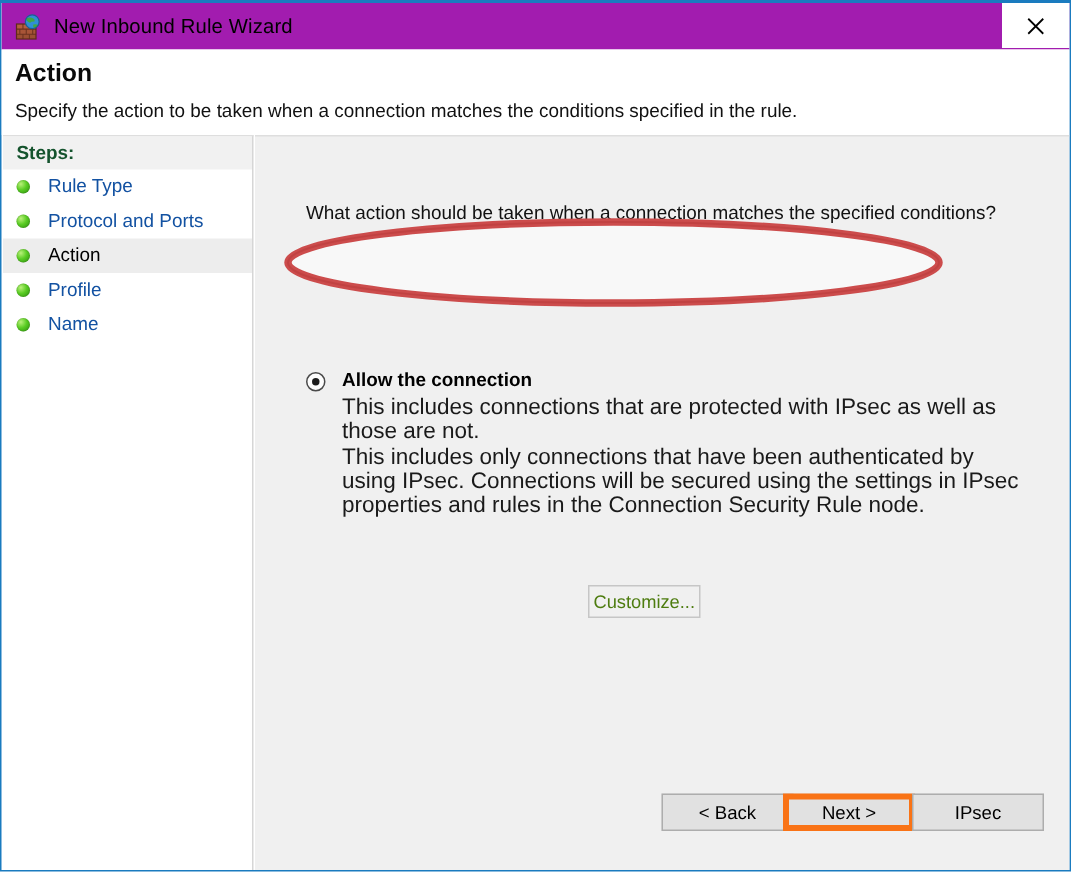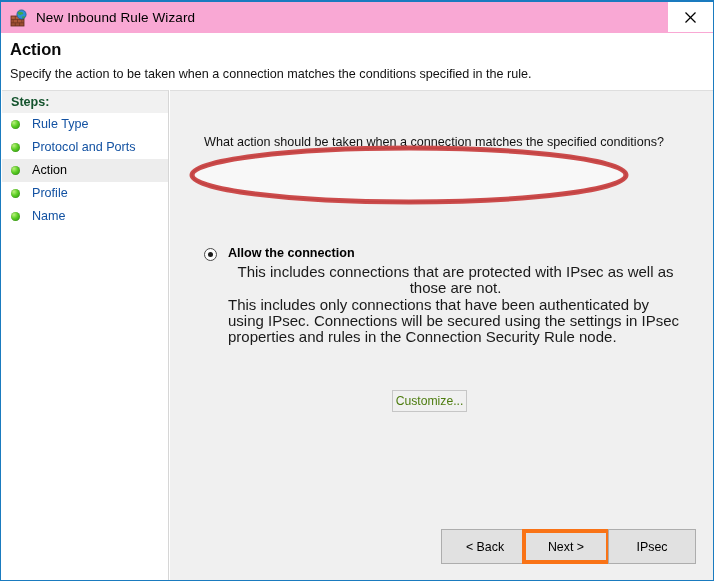--- a/index.html
+++ b/index.html
@@ -24,21 +24,21 @@
     border-top-width: 2px;
     overflow: hidden;
   }
 
   
   #titlebar {
     position: absolute;
     left: 0; top: 0;
     width: 712px;
     height: 31px;
-    background: #f9a8d4;
+    background: #a21caf;
     display: flex;
     align-items: center;
   }
   #title-icon {
     margin-left: 9px;
     width: 18px;
     height: 18px;
     position: relative;
     flex: 0 0 auto;
   }
@@ -185,21 +185,21 @@
   }
   .option-desc {
     margin-left: 24px;
     margin-top: 3px;
     font-size: 15px;
     color: #1a1a1a;
     line-height: 16px;
     max-width: 455px;
   }
 
-  #option-allow { top: 155px; text-align: center; }
+  #option-allow { top: 155px; }
   #option-secure { top: 203px; }
   #option-block  { top: 310px; }
 
   #customize-button {
     position: absolute;
     left: 222px;
     top: 272px;
     width: 75px;
     height: 22px;
     background: #f0f0f0;
@@ -229,21 +229,21 @@
     position: absolute;
     left: 0;
     top: 527px;
     width: 712px;
     height: 30px;
   }
   .dlg-button {
     position: absolute;
     top: 0;
     width: 88px;
-    height: 35px;
+    height: 25px;
     background: #e1e1e1;
     border: 1px solid #adadad;
     font-family: "Liberation Sans", sans-serif;
     font-size: 12.4px;
     color: #000000;
     display: flex;
     align-items: center;
     justify-content: center;
     cursor: default;
   }

